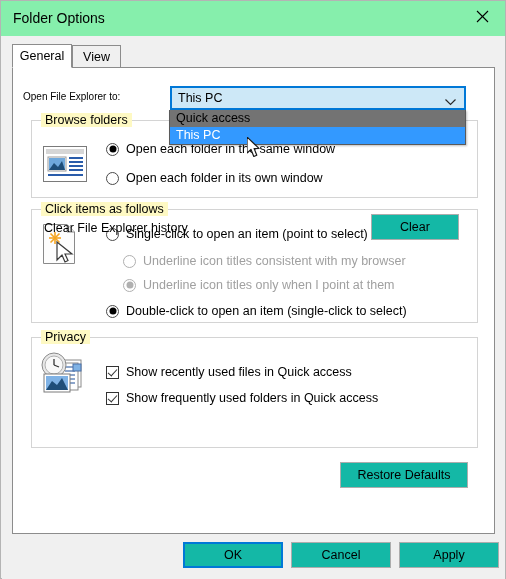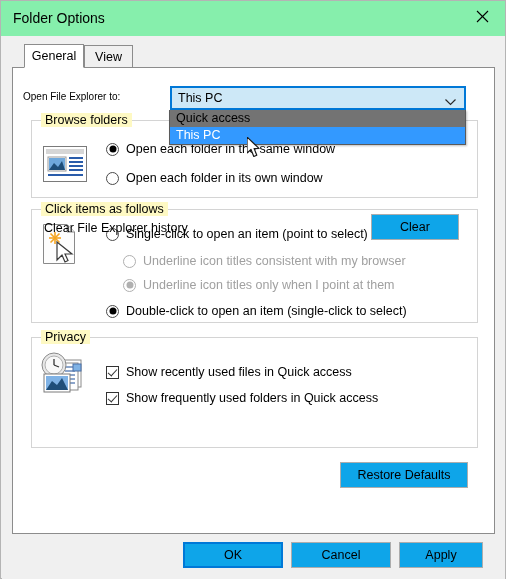--- a/index.html
+++ b/index.html
@@ -56,21 +56,20 @@
     top: 0;
     height: 23px;
     box-sizing: border-box;
     border: 1px solid #8c8c8c;
     background: #f0f0f0;
     display: flex; align-items: center; justify-content: center;
     font-size: 12.5px;
     padding: 0 8px;
     color: #000;
     cursor: default;
-    margin-left: 12px;
   }
   .tab.active {
     background: #ffffff;
     border-bottom: 1px solid #ffffff;
     z-index: 3;
     height: 24px;
   }
   
   #content {
     position: absolute;
@@ -206,21 +205,21 @@
     width: 4px; height: 8px;
     border: solid #333333;
     border-width: 0 1.6px 1.6px 0;
     transform: rotate(42deg);
   }
   .check-label { font-size: 12.5px; color: #000; }
 
   
   .btn {
     position: absolute;
-    background: #0ea5e9;
+    background: #14b8a6;
     border: 1px solid #adadad;
     box-sizing: border-box;
     display: flex; align-items: center; justify-content: center;
     font-size: 12.5px;
     color: #000;
     cursor: default;
     white-space: nowrap;
   }
   .btn.focused {
     border: 2px solid #0078d7;
@@ -231,21 +230,21 @@
   
   #footer {
     position: absolute;
     left: 1px; top: 534px;
     width: 503px; height: 44px;
     background: #f0f0f0;
     text-align: right;
   }
   #btn-ok     { left: 181px; top: 7px;  width: 100px; height: 26px; position:absolute;}
   #btn-cancel { left: 289px; top: 7px;  width: 100px; height: 26px; position:absolute;}
-  #btn-apply  { left: 397px; top: 7px;  width: 84px; height: 26px; position:absolute;}
+  #btn-apply  { left: 397px; top: 7px;  width: 100px; height: 26px; position:absolute;}
 
   
   #clear-history-label {
     position: absolute;
     left: 31px; top: 153px;
     font-size: 12.5px;
     white-space: nowrap;
   }
   
   .sect-icon { position: absolute; }

